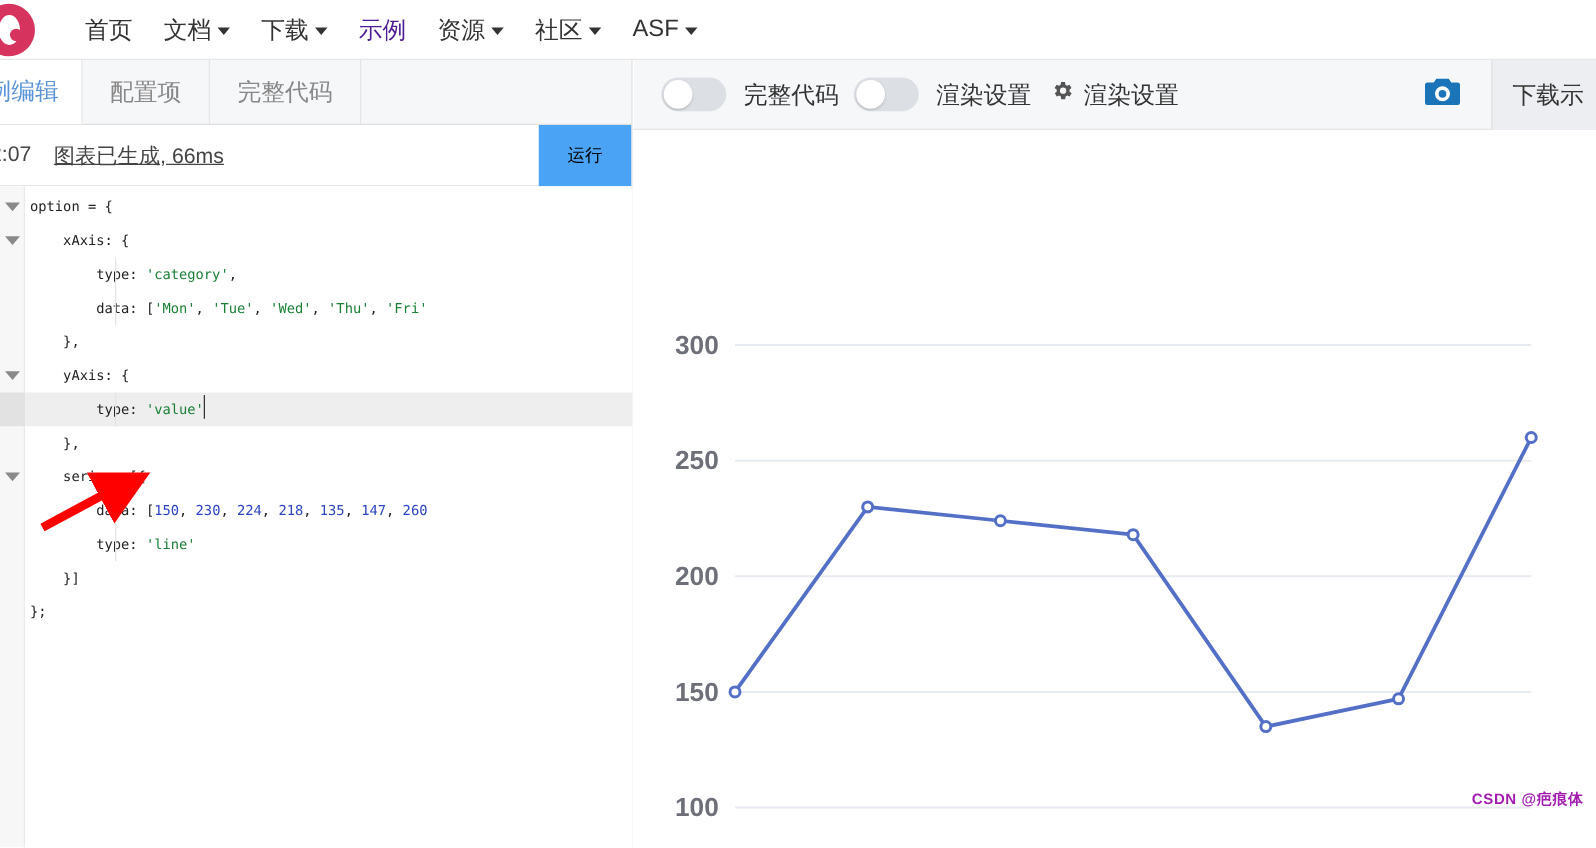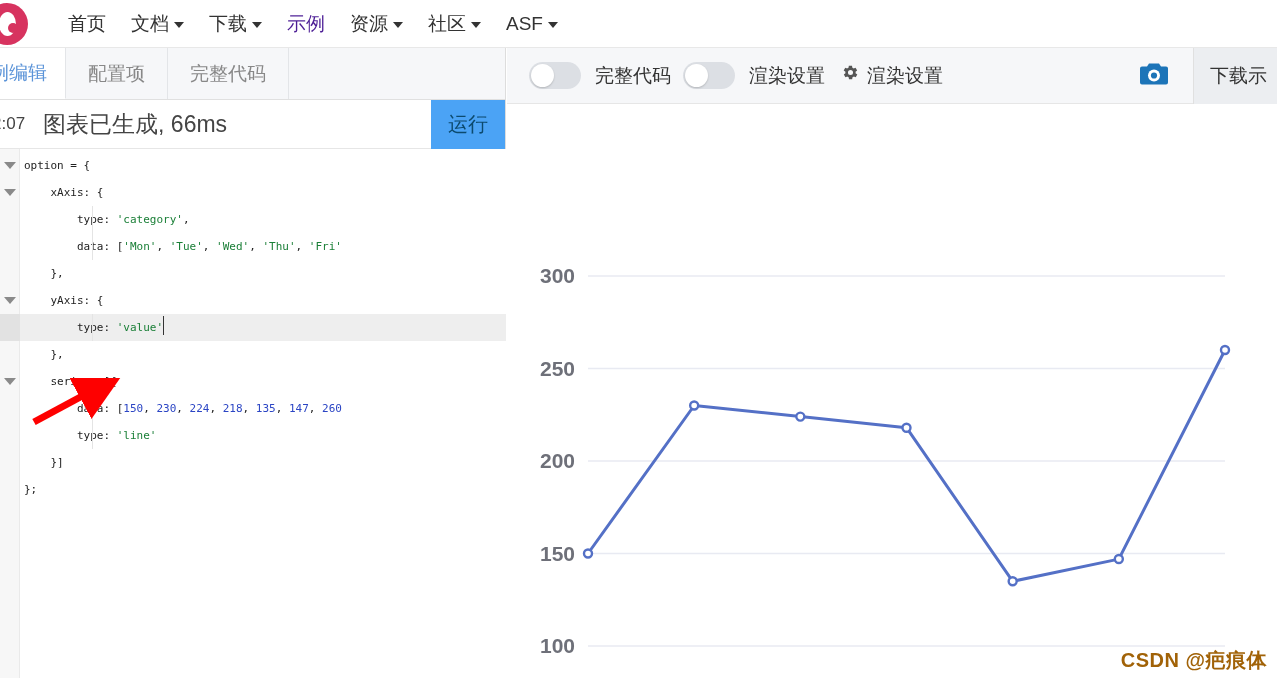--- a/index.html
+++ b/index.html
@@ -71,24 +71,24 @@
   .tab.active { color: #5a93d8; background: #ffffff; border-bottom: 1px solid #ffffff; }
   .tab:first-child { padding-left: 0; margin-left: -10px; padding-right: 18px; }
 
   #statusbar {
     height: 49px; background: #ffffff;
     display: flex; align-items: center;
     border-bottom: 1px solid #e6e6e6;
     position: relative;
   }
   .status-time { font-size: 17px; color: #444; margin-left: -8px; }
-  .status-msg { font-size: 23px; color: #444; margin-left: 18px; }
+  .status-msg { font-size: 17px; color: #444; margin-left: 18px; text-decoration: underline; }
   #run-button {
     position: absolute; right: 0; top: 0; height: 49px; width: 74px;
-    background: #4ba3f5; color: #0c4a6e; font-size: 20px;
+    background: #4ba3f5; color: #000000; font-size: 14px;
     display: flex; align-items: center; justify-content: center;
     cursor: pointer;
   }
 
   
   #editor {
     position: absolute; left: 0; top: 101px; width: 506px; height: 529px;
     background: #ffffff;
     display: flex;
     overflow: hidden;
@@ -156,22 +156,22 @@
     border-left: 1px solid #e0e0e0; white-space: nowrap;
   }
 
   #chartarea {
     position: absolute; left: 0; top: 56px; width: 770px; height: 574px;
     background: #ffffff; overflow: hidden; font-weight: bold;
   }
   #chart-svg { display: block; }
 
   #watermark {
-    position: absolute; right: 10px; bottom: 4px;
-    font-size: 20px; color: #a16207; letter-spacing: 0.5px;
+    position: absolute; right: 10px; bottom: 30px;
+    font-size: 12px; color: #a21caf; letter-spacing: 0.5px;
     white-space: nowrap;
   }
 </style>
 </head>
 <body>
 
 <div id="topnav">
   <div id="logo-wrap">
     <div class="logo-mark"></div>
   </div>

